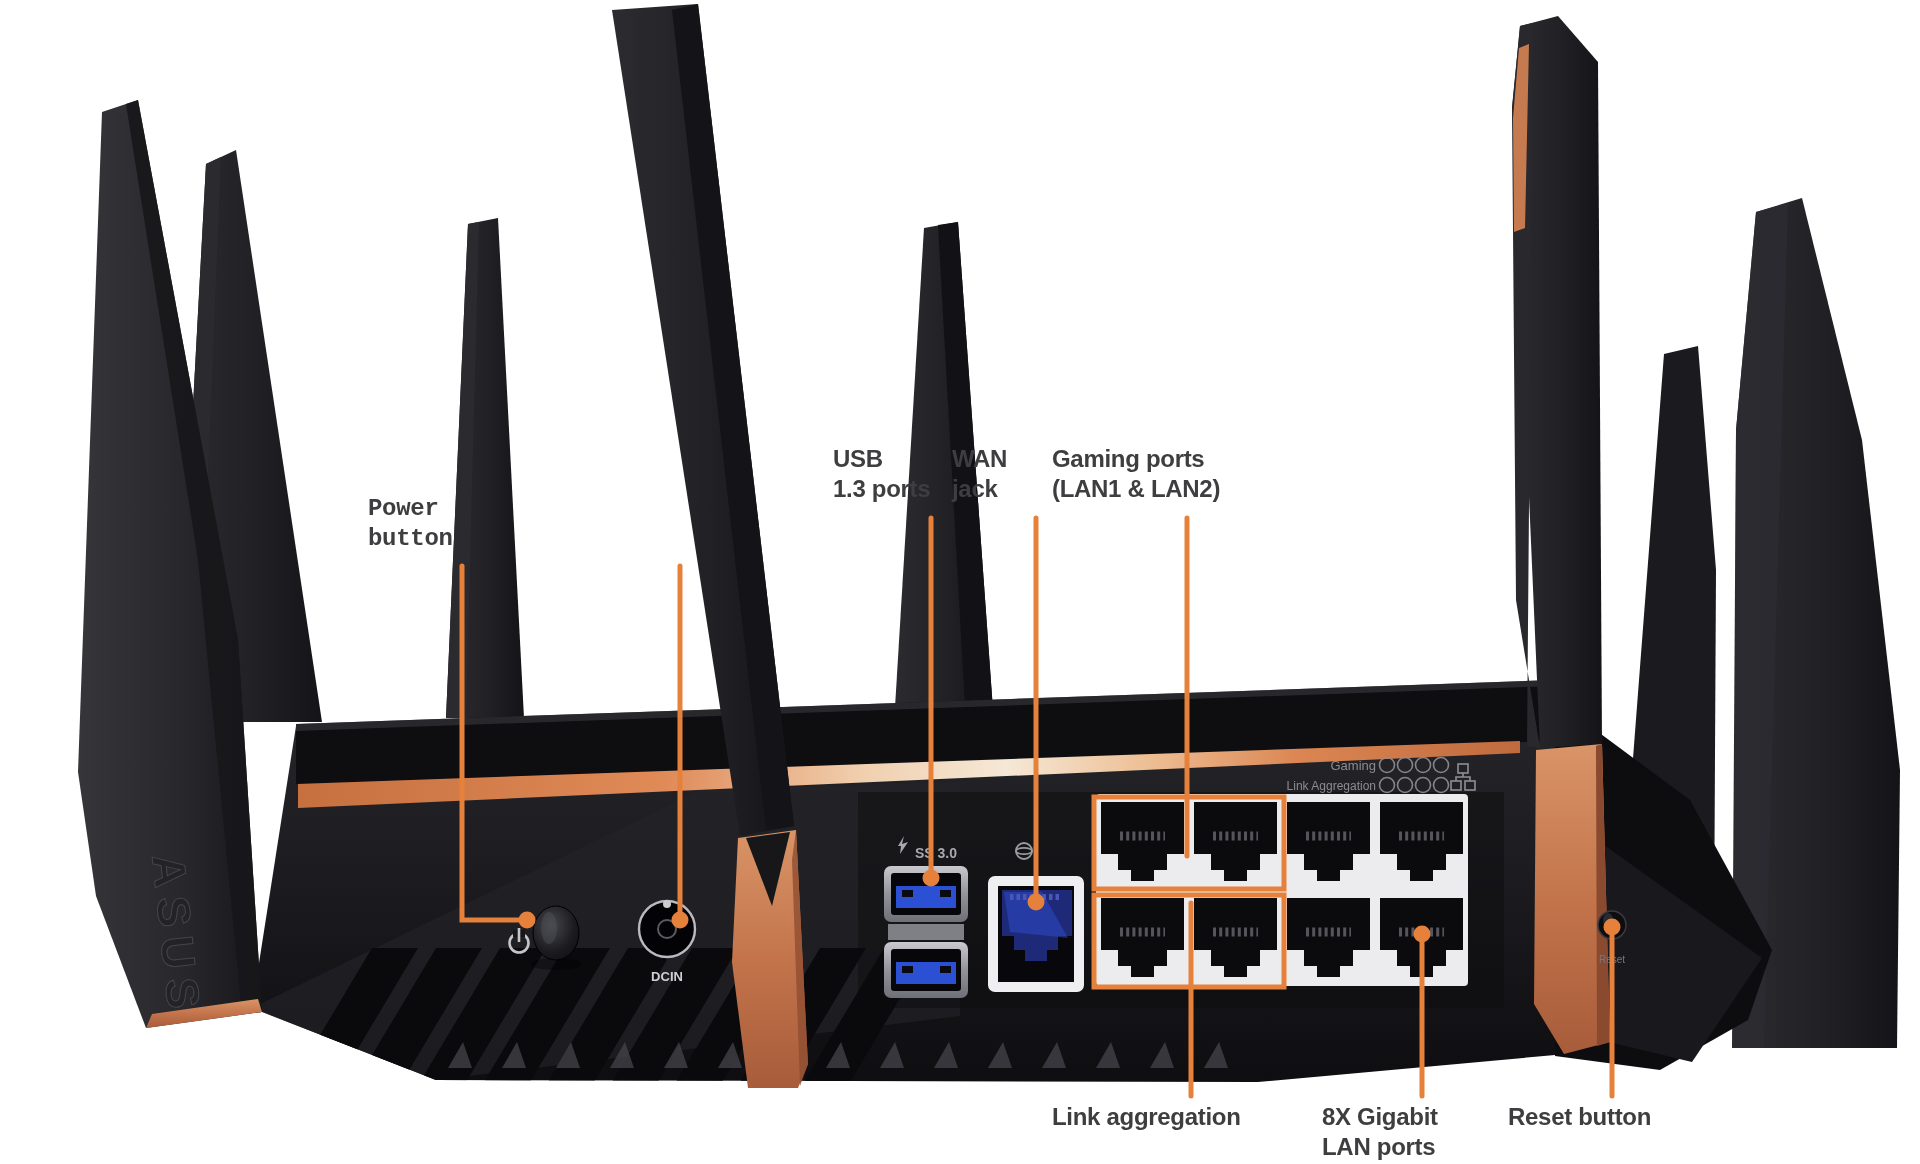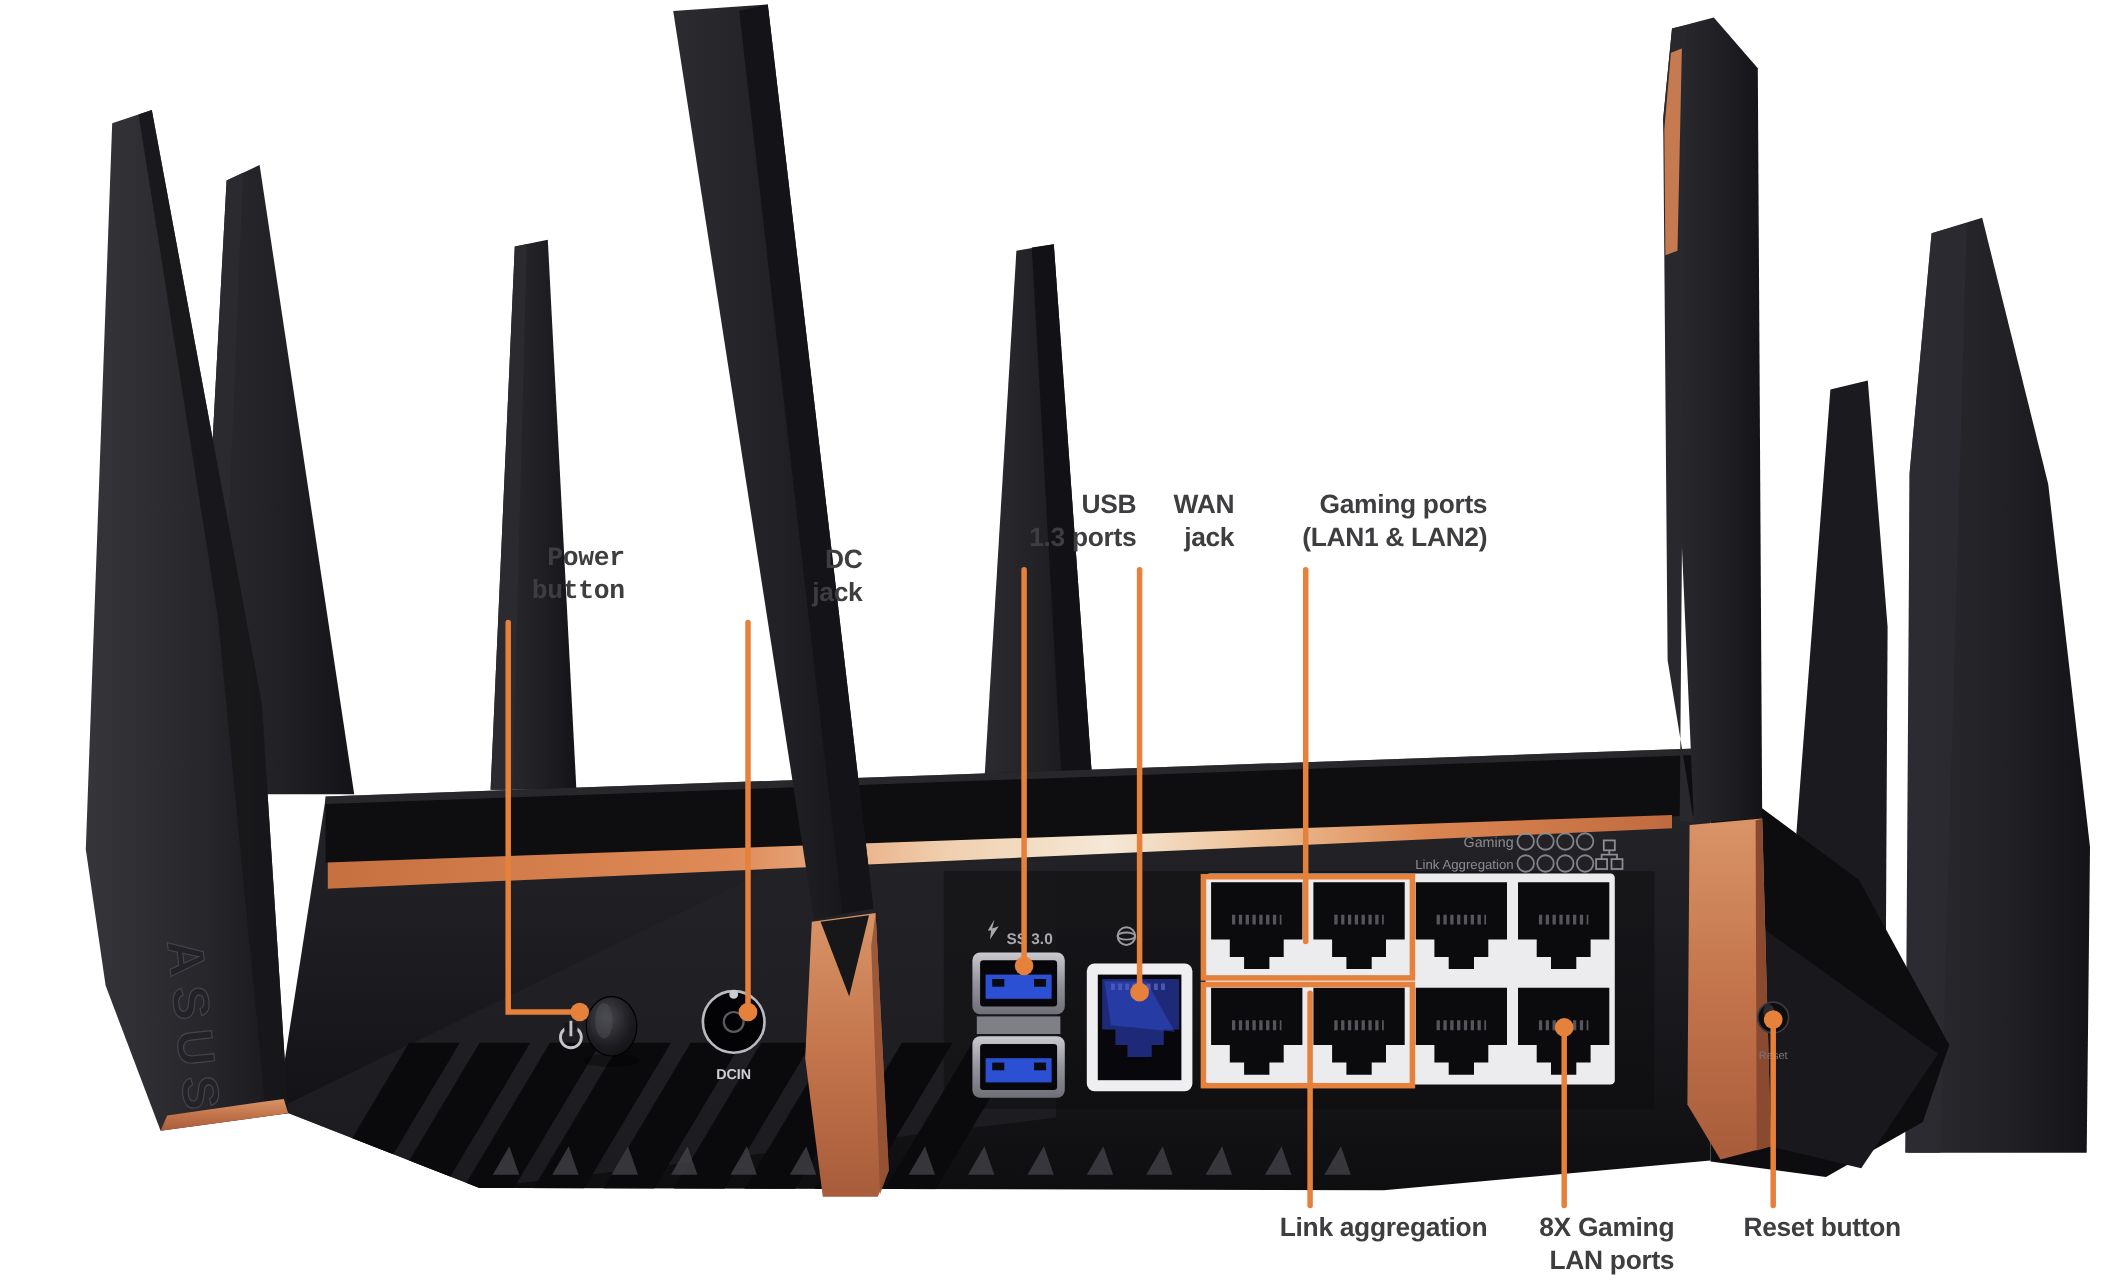--- a/index.html
+++ b/index.html
@@ -2,21 +2,21 @@
 <html><head>
 <meta charset="utf-8">
 <style>
   html,body{margin:0;padding:0;background:#ffffff;}
   .stage{
     position:relative;width:1920px;height:1164px;background:#ffffff;overflow:hidden;
     font-family:"Liberation Sans",sans-serif;
   }
   .scene{position:absolute;left:0;top:0;width:1920px;height:1164px;}
   .callout{
-    position:absolute;text-align:right;
+    position:absolute;text-align:left;
     font:700 24px/30px "Liberation Sans",sans-serif;
     color:#3e3e40;letter-spacing:-0.3px;
   }
   .callout span{display:block;}
 </style>
 </head>
 <body>
 
 <div class="stage">
 
@@ -268,40 +268,36 @@
     <circle cx="1036" cy="902" r="8.5"></circle>
     <circle cx="1422" cy="934" r="8.5"></circle>
     <circle cx="1612" cy="927" r="8.5"></circle>
   </g>
 </svg>
 
 <div class="callout" style="left:368px;top:494px;width:200px;font-family:Liberation Mono, monospace;">
   <span>Power</span>
   <span>button</span>
 </div>
-<div class="callout" style="left:584px;top:494px;width:200px;">
-  <span>DC</span>
-  <span>jack</span>
-</div>
 <div class="callout" style="left:833px;top:444px;width:200px;">
   <span>USB</span>
   <span>1.3 ports</span>
 </div>
 <div class="callout" style="left:952px;top:444px;width:170px;">
   <span>WAN</span>
   <span>jack</span>
 </div>
 <div class="callout" style="left:1052px;top:444px;width:300px;">
   <span>Gaming ports</span>
   <span>(LAN1 &amp; LAN2)</span>
 </div>
 <div class="callout" style="left:1052px;top:1102px;width:300px;">
   <span>Link aggregation</span>
 </div>
 <div class="callout" style="left:1322px;top:1102px;width:200px;">
-  <span>8X Gaming</span>
+  <span>8X Gigabit</span>
   <span>LAN ports</span>
 </div>
 <div class="callout" style="left:1508px;top:1102px;width:220px;">
   <span>Reset button</span>
 </div>
 
 </div>
 
 </body></html>

